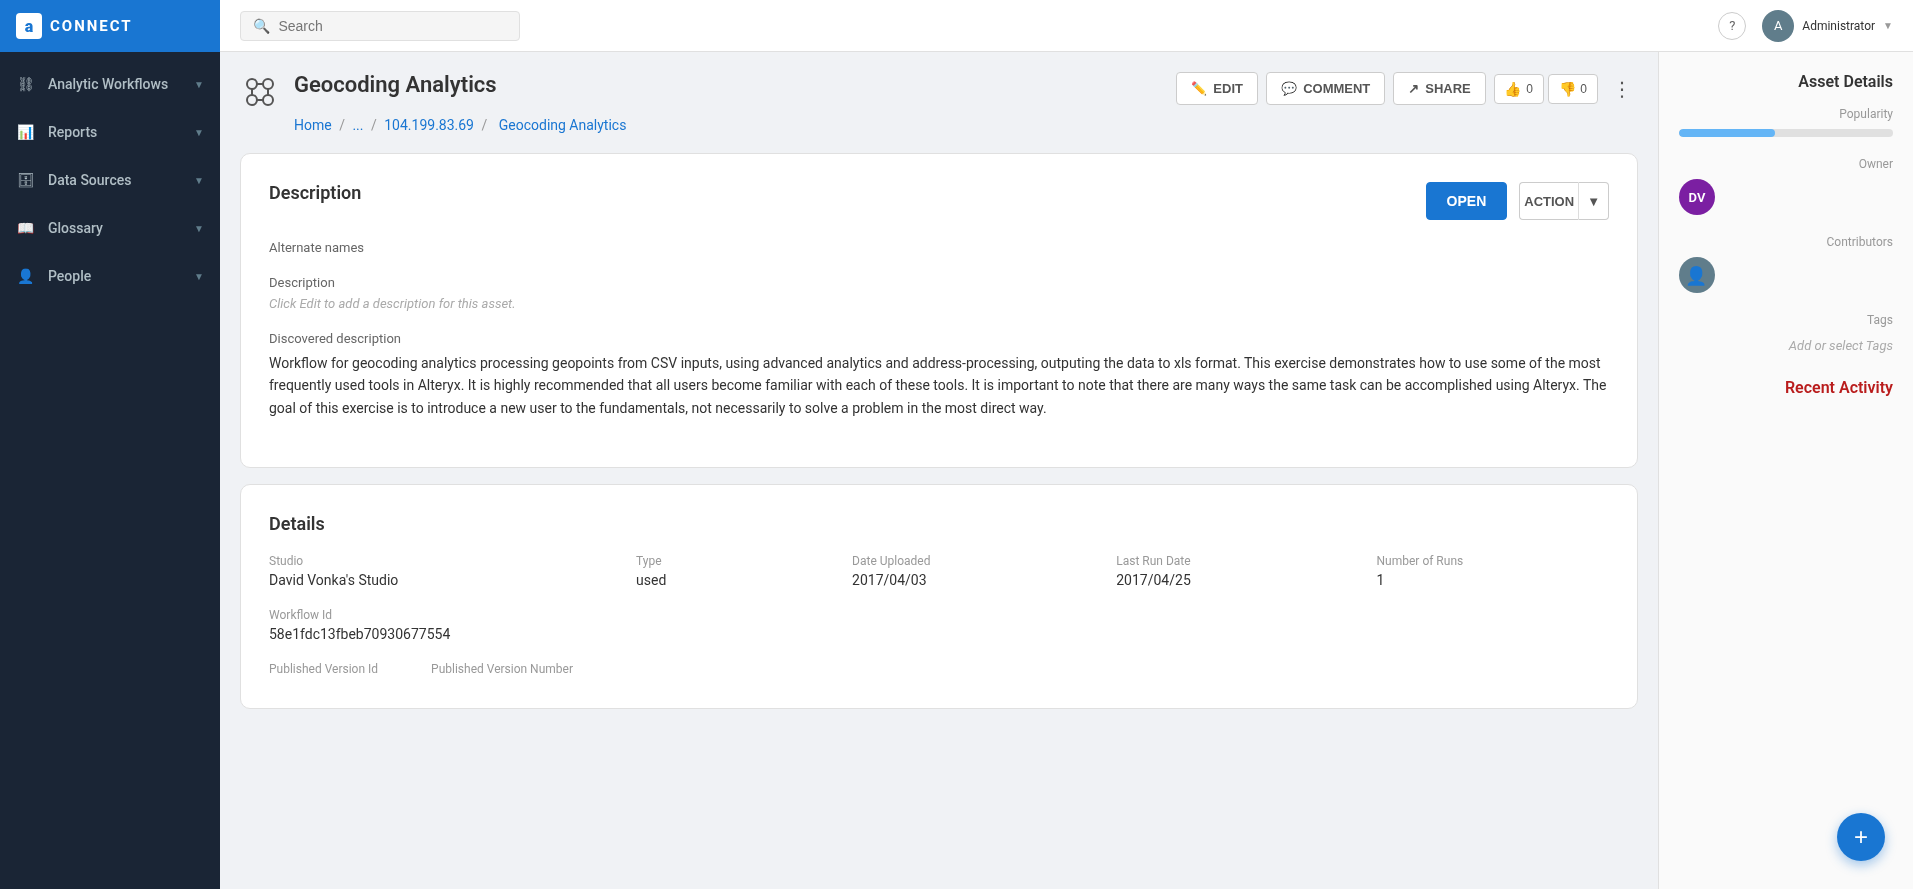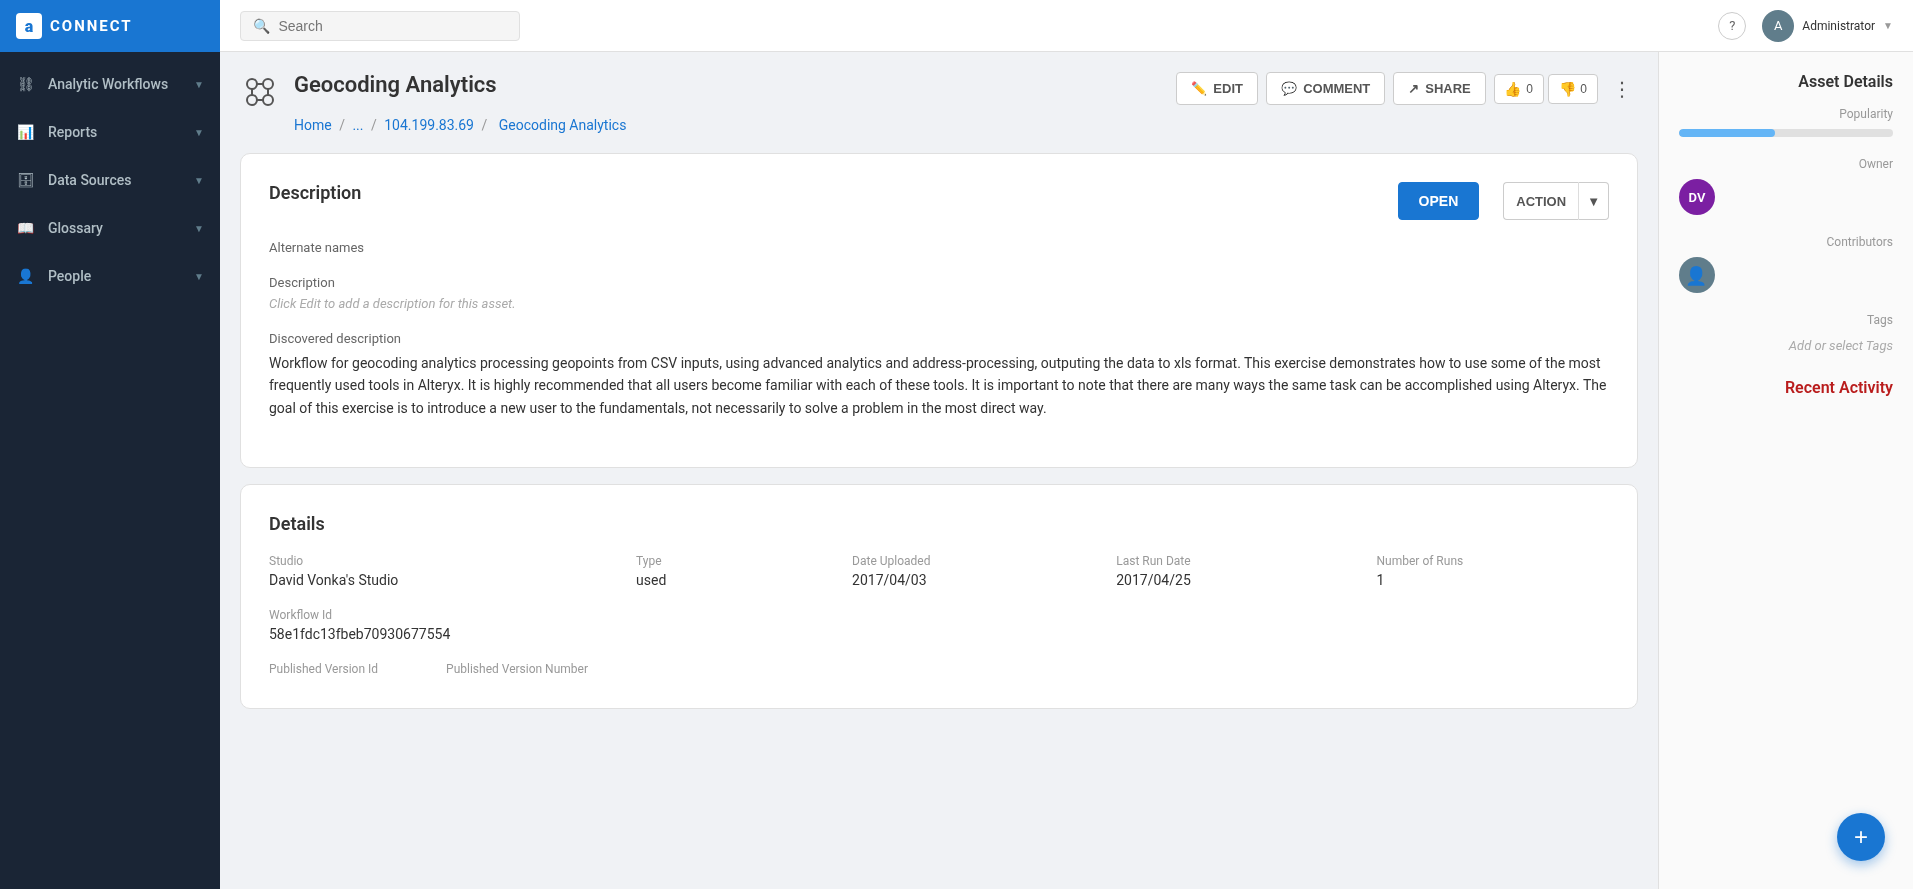--- a/index.html
+++ b/index.html
@@ -151,21 +151,21 @@
       padding: 8px 14px;
       border-radius: 4px;
       font-size: 13px;
       font-weight: 600;
       cursor: pointer;
       border: 1px solid #ccc;
       background: #fff;
       color: #555;
     }
     .btn-primary { background: #1976d2; color: #fff; border-color: #1976d2; font-size: 14px; padding: 10px 20px; }
-    .btn-action { padding: 8px 12px; }
+    .btn-action { padding: 8px 4px; }
     .btn-action-split { display: flex; }
     .btn-action-main { border-right: none; border-radius: 4px 0 0 4px; }
     .btn-action-arrow { border-radius: 0 4px 4px 0; padding: 8px 8px; border-left: 1px solid #ddd; }
 
     .vote-btns { display: flex; align-items: center; gap: 4px; }
     .vote-btn {
       display: flex; align-items: center; gap: 4px;
       padding: 6px 10px;
       border: 1px solid #ccc;
       border-radius: 4px;
@@ -402,21 +402,21 @@
               <span>0</span>
             </button>
           </div>
           <button class="more-btn">⋮</button>
         </div>
       </div>
 
       <div class="card">
         <div style="display:flex; align-items:flex-start; justify-content:space-between; margin-bottom:20px;">
           <h2 class="card-title" style="margin-bottom:0;">Description</h2>
-          <div style="display:flex;gap:24px;">
+          <div style="display:flex;gap:12px;">
             <button class="btn btn-primary">OPEN</button>
             <div class="btn-action-split">
               <button class="btn btn-action btn-action-main">ACTION</button>
               <button class="btn btn-action btn-action-arrow">
                 <span>▼</span>
               </button>
             </div>
           </div>
         </div>
 
@@ -456,21 +456,21 @@
     </div>
             <div class="detail-col">
       <div class="detail-label">Number of Runs</div>
       <div class="detail-value">1</div>
     </div>
             <div class="detail-col">
       <div class="detail-label">Workflow Id</div>
       <div class="detail-value">58e1fdc13fbeb70930677554</div>
     </div>
           </div>
-        <div style="margin-top:20px; display:flex; gap:68px;">
+        <div style="margin-top:20px; display:flex; gap:53px;">
           <div class="detail-col">
             <div class="detail-label">Published Version Id</div>
           </div>
           <div class="detail-col">
             <div class="detail-label">Published Version Number</div>
           </div>
         </div>
       </div>
 
     </div>

